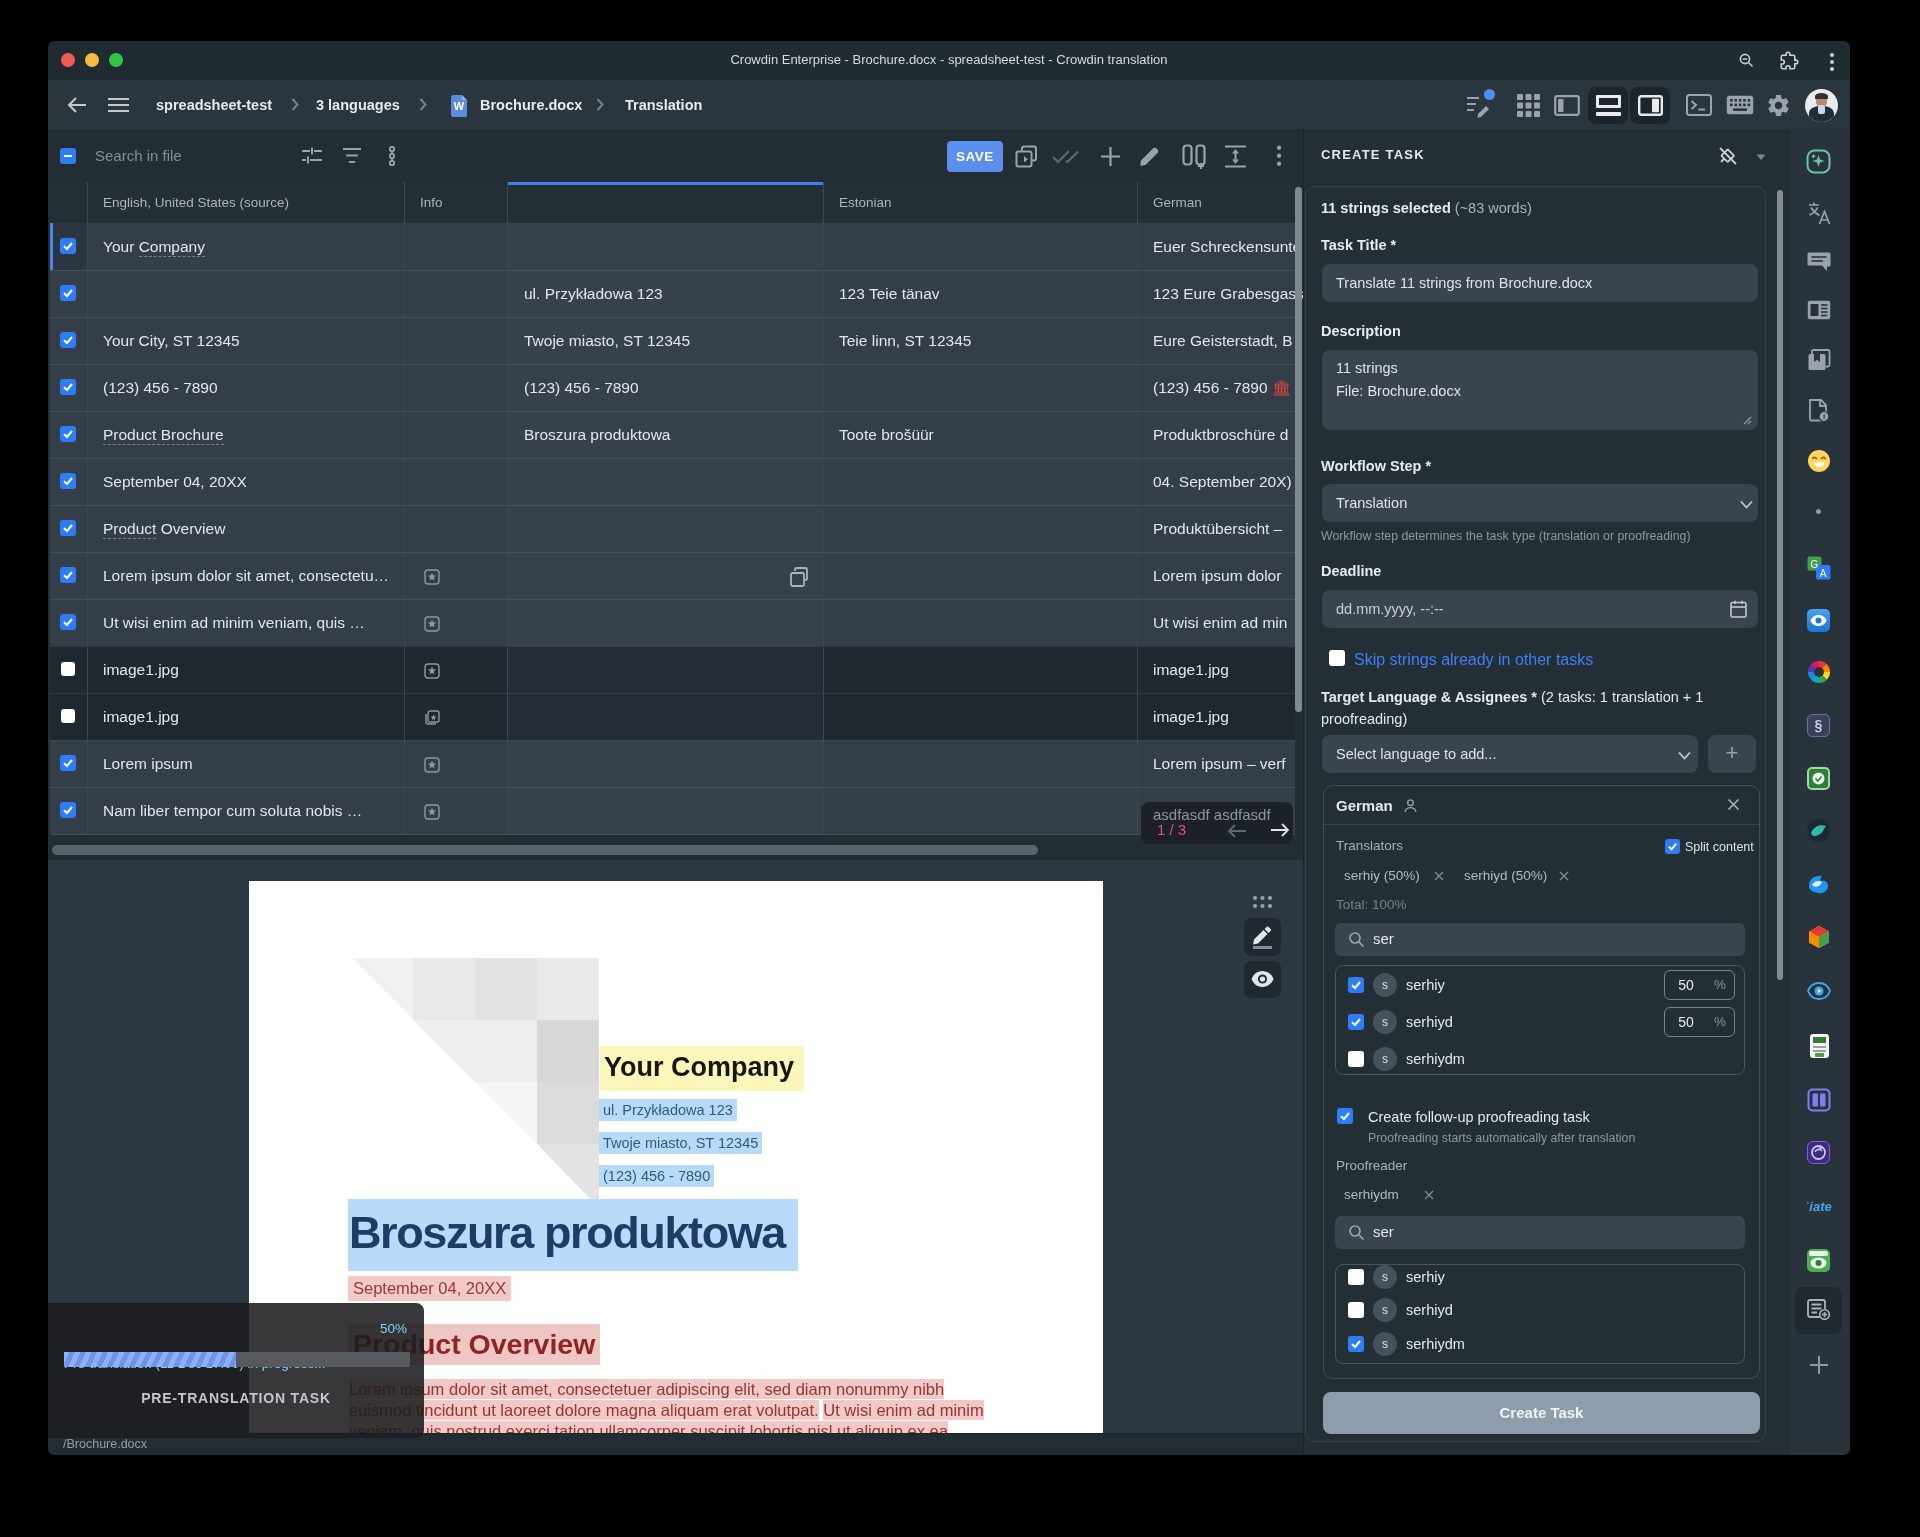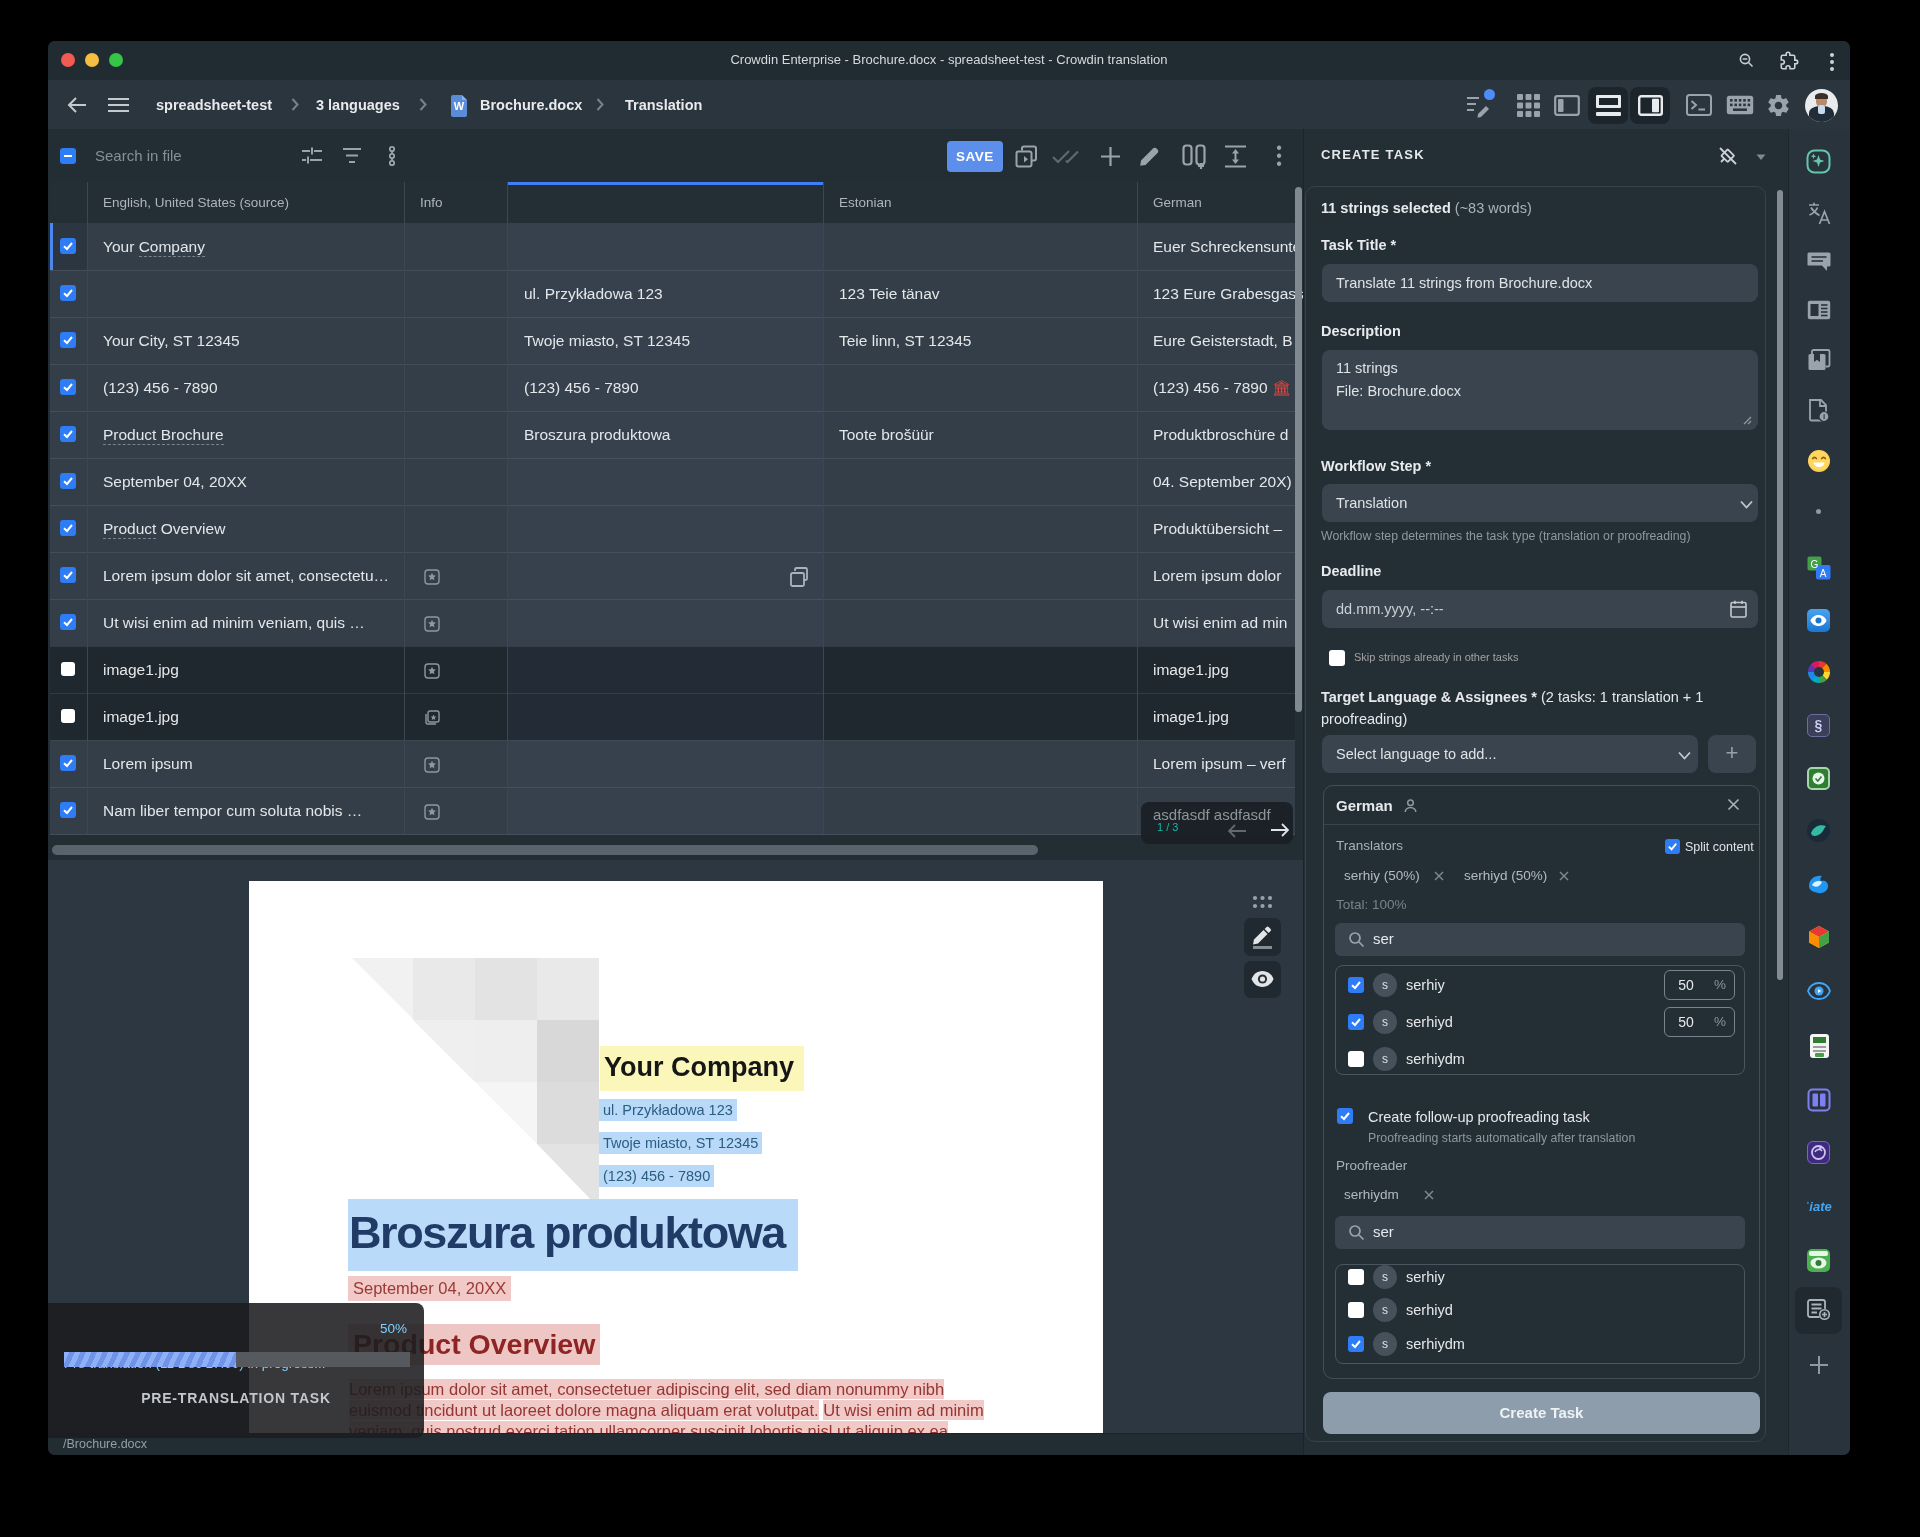--- a/index.html
+++ b/index.html
@@ -433,21 +433,21 @@
     <div class="cell" style="left:1089px;top:276px;width:166px;">04. September 20X)</div>
     <div class="cell" style="left:1089px;top:323px;width:166px;">Produktübersicht –</div>
     <div class="cell" style="left:1089px;top:370px;width:166px;">Lorem ipsum dolor&nbsp;</div>
     <div class="cell" style="left:1089px;top:417px;width:166px;">Ut wisi enim ad min</div>
     <div class="cell" style="left:1089px;top:464px;width:166px;">image1.jpg</div>
     <div class="cell" style="left:1089px;top:511px;width:166px;">image1.jpg</div>
     <div class="cell" style="left:1089px;top:558px;width:166px;">Lorem ipsum – verf</div>
 
     <div class="a" style="left:1093px;top:620px;width:152px;height:42px;background:rgba(26,31,37,.93);border-radius:8px;"></div>
     <div class="a" style="left:1105px;top:624px;color:#8d949b;font-size:15px;">asdfasdf asdfasdf</div>
-    <div class="a" style="left:1109px;top:639px;color:#14b8a6;font-size:11px;">1 / 3</div>
+    <div class="a" style="left:1109px;top:639px;color:#ec4899;font-size:15px;">1 / 3</div>
     <div class="a" style="left:1180px;top:642px;">
         <svg width="19" height="14" viewBox="0 0 19 14">
           <path d="M7 1 L1 7 L7 13 M1.5 7 H18" fill="none" stroke="#5f6971" stroke-width="1.8"></path>
         </svg>
       </div>
     <div class="a" style="left:1222px;top:641px;">
         <svg width="19" height="14" viewBox="0 0 19 14">
           <path d="M12 1 L18 7 L12 13 M17.5 7 H1" fill="none" stroke="#dfe3e6" stroke-width="1.8"></path>
         </svg>
       </div>
@@ -568,21 +568,21 @@
   <div class="fld" style="left:1274px;top:549px;width:436px;height:38px;line-height:38px;padding-left:14px;box-sizing:border-box;color:#c9cfd4;">dd.mm.yyyy, --:--</div>
   <div class="a" style="left:1682px;top:559px;">
       <svg width="17" height="18" viewBox="0 0 17 18">
         <rect x="1" y="2.5" width="15" height="14.5" rx="1.5" fill="none" stroke="#c3c9ce" stroke-width="1.6"></rect>
         <line x1="1" y1="7" x2="16" y2="7" stroke="#c3c9ce" stroke-width="1.6"></line>
         <line x1="5" y1="0.8" x2="5" y2="4" stroke="#c3c9ce" stroke-width="1.6"></line>
         <line x1="12" y1="0.8" x2="12" y2="4" stroke="#c3c9ce" stroke-width="1.6"></line>
       </svg>
     </div>
   <div class="cb off" style="left:1281px;top:609px;"></div>
-  <div class="a" style="left:1306px;top:610px;color:#a3a3a3;font-size:11px;">Skip strings already in other tasks</div>
+  <div class="a" style="left:1306px;top:610px;color:#3b82f6;font-size:16px;">Skip strings already in other tasks</div>
   <div class="a" style="left:1273px;top:645px;width:444px;color:#e6e9ec;font-size:14.5px;line-height:22px;"><b>Target Language &amp; Assignees *</b> <span>(2 tasks: 1 translation + 1 proofreading)</span></div>
   <div class="fld" style="left:1274px;top:694px;width:376px;height:38px;line-height:38px;padding-left:14px;box-sizing:border-box;">Select language to add...</div>
   <div class="a" style="left:1630px;top:710px;">
       <svg width="13" height="9" viewBox="0 0 13 9">
         <path d="M1 1.5 L6.5 7.5 L12 1.5" fill="none" stroke="#c3c9ce" stroke-width="1.8"></path>
       </svg>
     </div>
   <div class="a" style="left:1660px;top:694px;width:48px;height:38px;background:#39444e;border-radius:8px;"></div>
   <div class="a" style="left:1660px;top:694px;width:48px;height:38px;text-align:center;line-height:36px;color:#98a1a9;font-size:22px;font-weight:300;">+</div>
 

